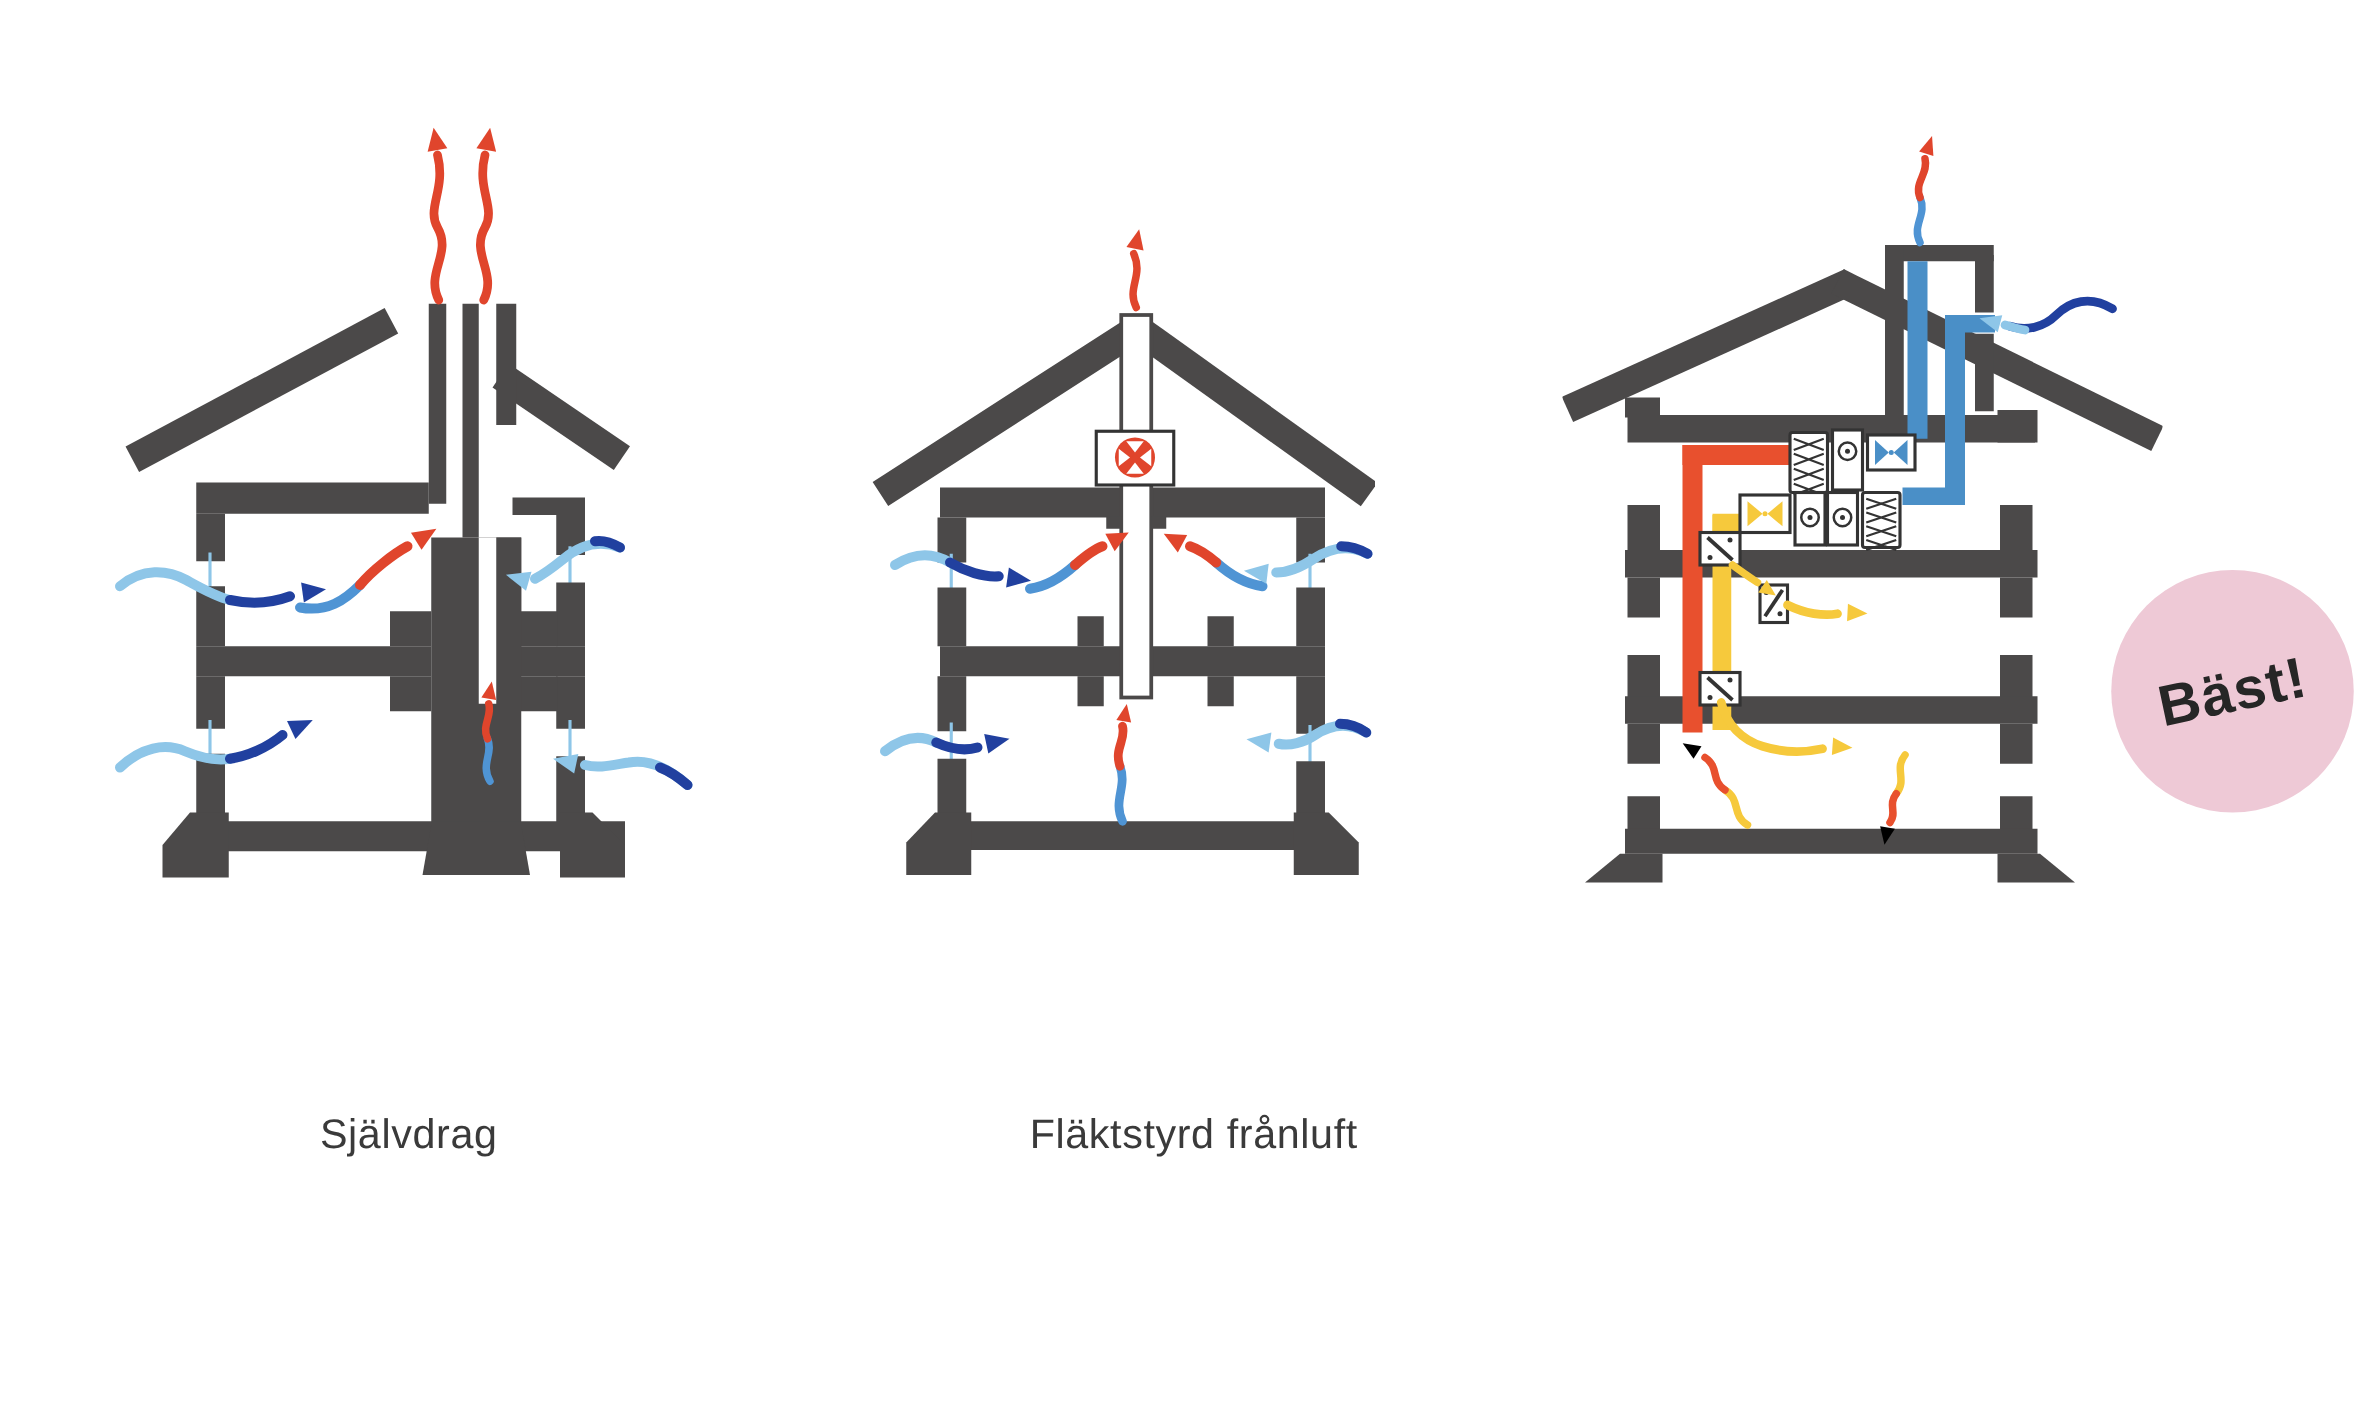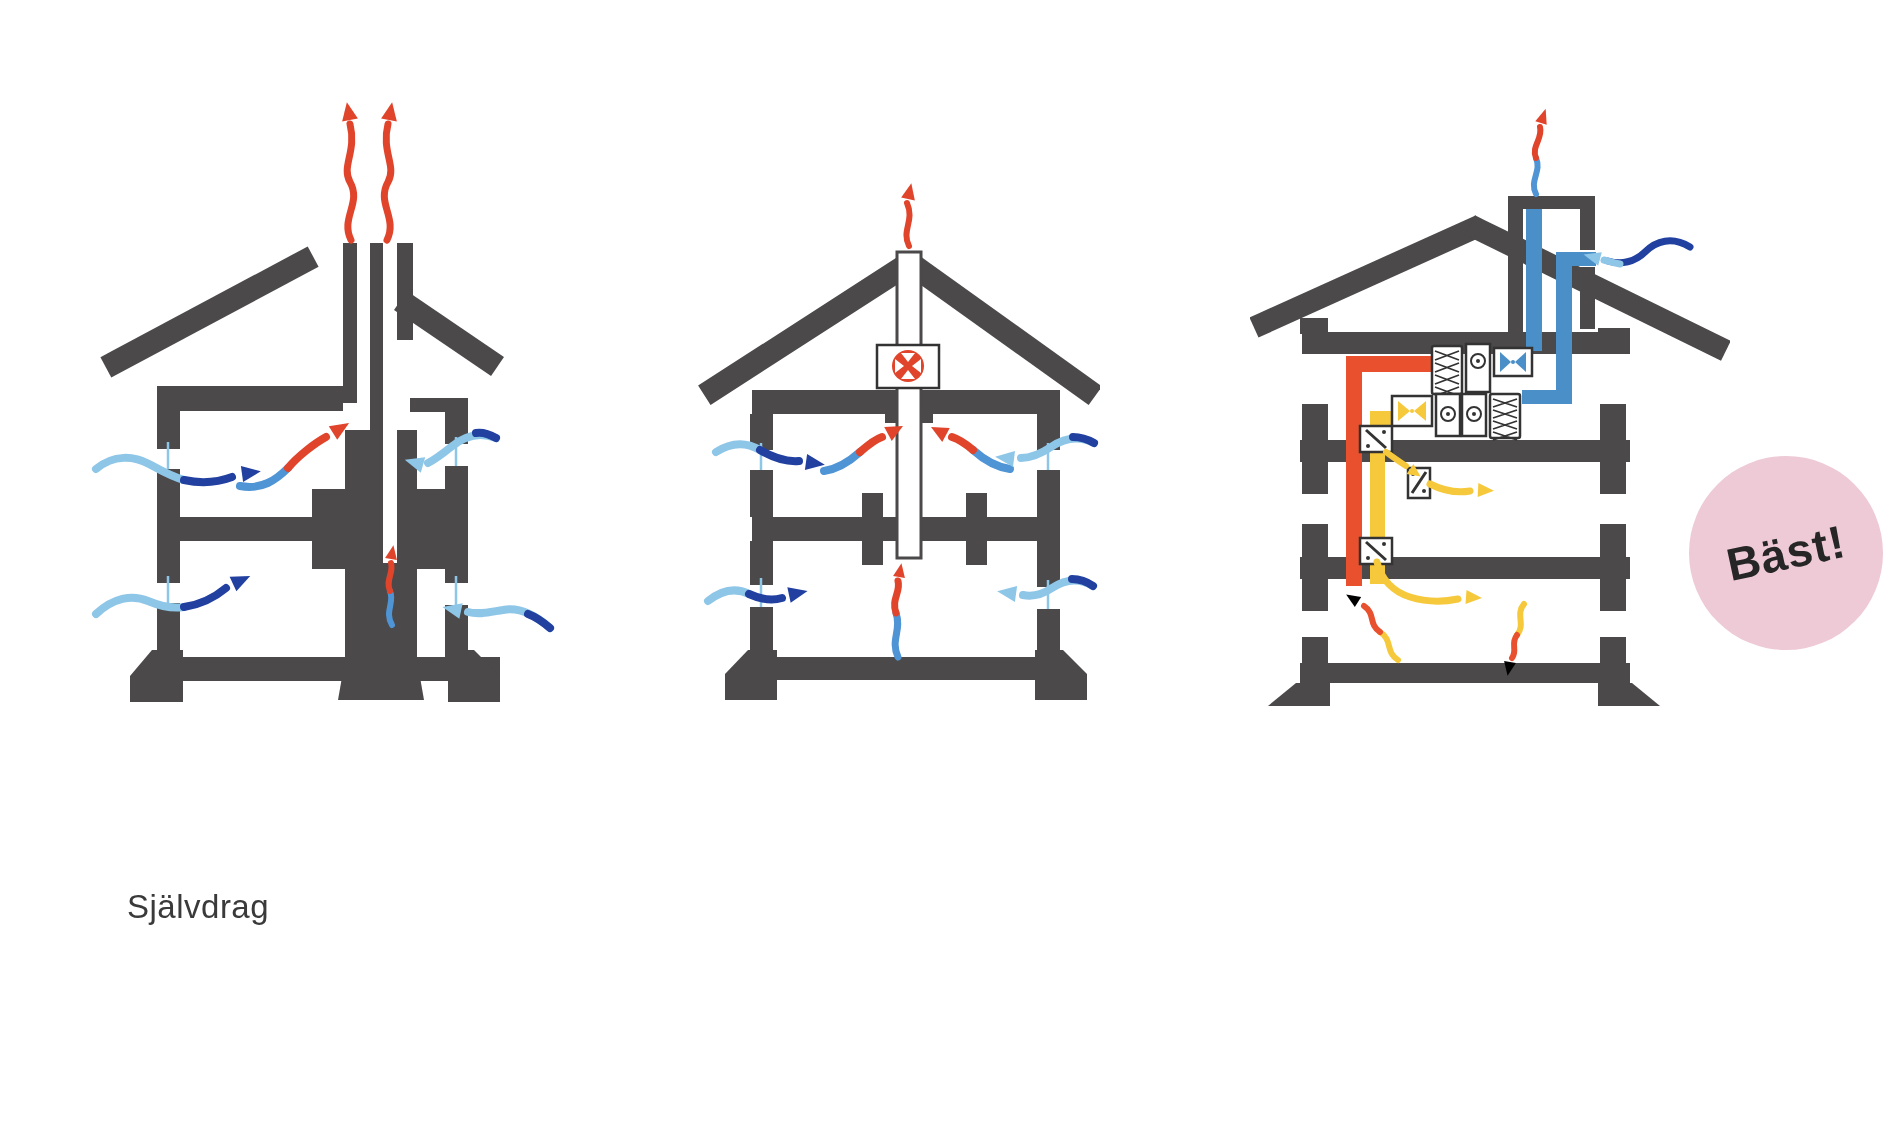--- a/index.html
+++ b/index.html
@@ -29,21 +29,21 @@
   .s-win{stroke:var(--c-blue-light);stroke-width:2.5;}
   .arr{fill:none;stroke-linecap:round;stroke-linejoin:round;}
   .w8{stroke-width:8;} .w7{stroke-width:7;} .w6{stroke-width:6;}
   .duct{fill:#ffffff;stroke:var(--c-house);stroke-width:3;}
   .unitbox{fill:#ffffff;stroke:var(--c-unit-ink);stroke-width:2.5;}
   .hx{stroke:var(--c-unit-ink);stroke-width:1.8;fill:none;}
   .fanc{fill:#ffffff;stroke:var(--c-unit-ink);stroke-width:2;}
   .roof{fill:none;stroke:var(--c-house);stroke-width:23;stroke-linecap:square;}
   .roof22{stroke-width:22;}
   .diagram-label{
-    position:absolute;text-align:left;font-size:33px;letter-spacing:.5px;
+    position:absolute;text-align:center;font-size:33px;letter-spacing:.5px;
     color:var(--c-label-text);white-space:nowrap;
   }
   .badge{
     position:absolute;left:1689px;top:456px;width:194px;height:194px;border-radius:50%;
     background:var(--c-badge-pink);display:flex;align-items:center;justify-content:center;
   }
   .badge span{
     transform:rotate(-12deg);font-size:46px;font-weight:800;color:var(--c-badge-text);
     letter-spacing:1px;
   }
@@ -365,14 +365,15 @@
         <polygon class="f-orange" points="0,-6 14,0 0,6" transform="translate(1510,662) rotate(100)"></polygon>
       </g>
     </g>
   </svg>
 
   <div class="badge">
     <span>Bäst!</span>
   </div>
 
   <div class="diagram-label" style="left:127px;top:888px;width:400px">Självdrag</div>
+  <div class="diagram-label" style="left:705px;top:888px;width:500px">Fläktstyrd frånluft</div>
 
 </div>
 
 </body></html>

